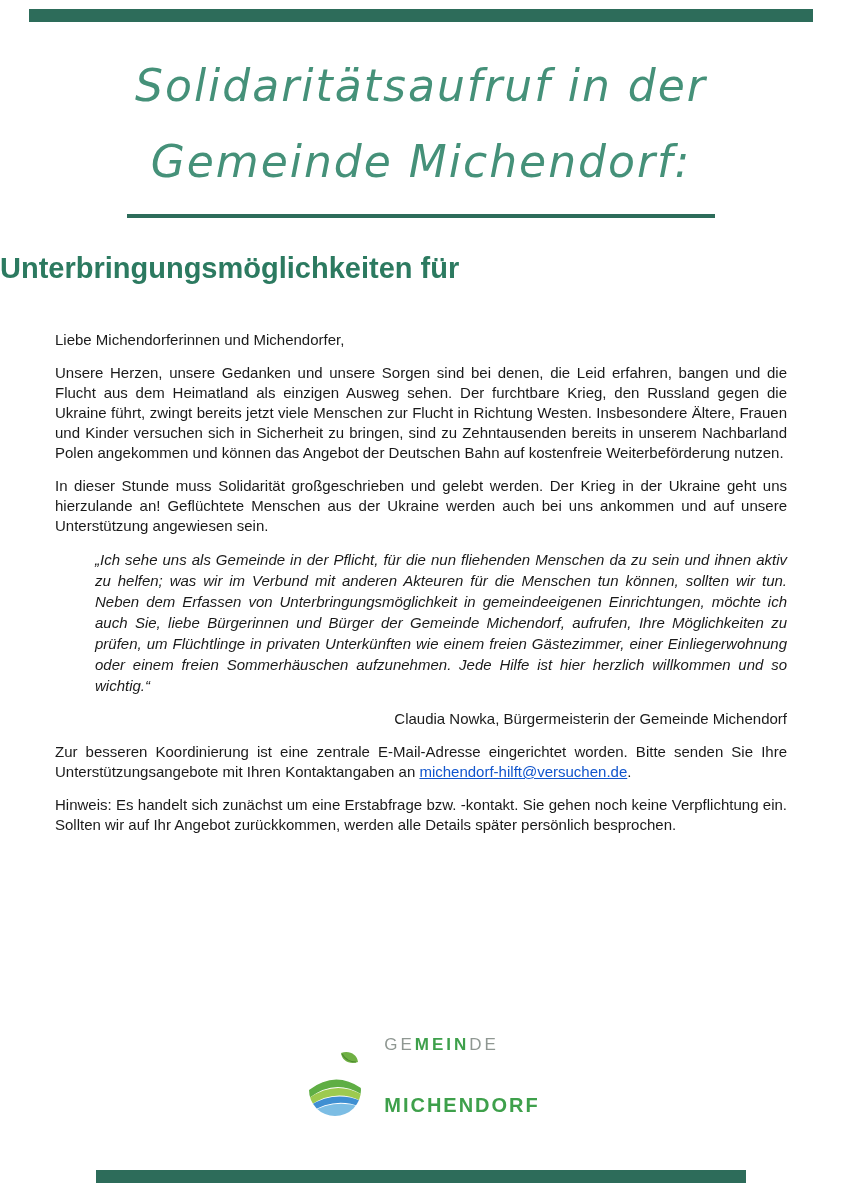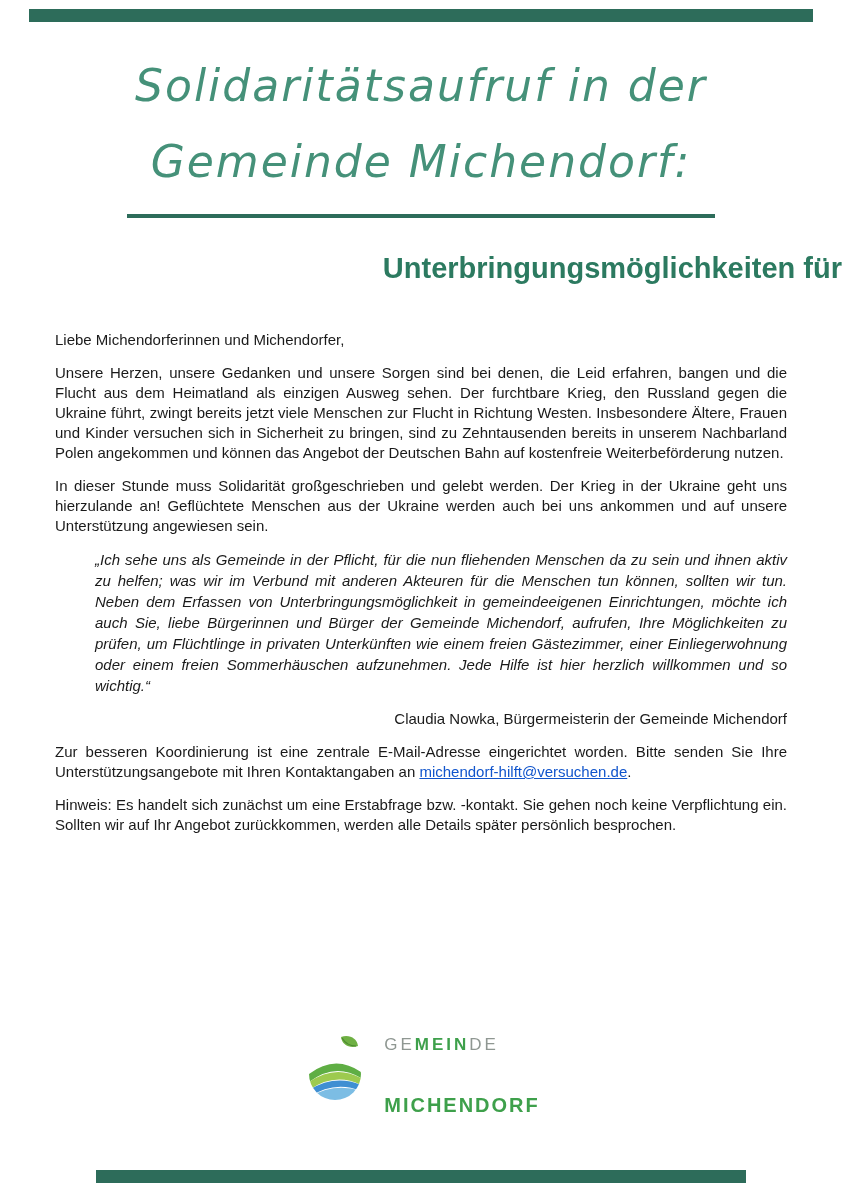--- a/index.html
+++ b/index.html
@@ -38,21 +38,21 @@
   }
   .script-title .line { display: block; }
   .title-rule {
     width: 588px;
     height: 4px;
     background: #2d6c5a;
     margin: 14px auto 0 auto;
   }
   .subtitle {
     margin: 26px 0 0 0;
-    text-align: right;
+    text-align: left;
     color: #2c7a60;
     font-family: "Liberation Sans", sans-serif;
     font-weight: bold;
     font-size: 29px;
     line-height: 48px;
   }
   .subtitle .line { display: block; }
   .content {
     margin: 38px 55px 0 55px;
     color: #1a1a1a;
@@ -76,21 +76,21 @@
     text-decoration: underline;
     cursor: pointer;
   }
   .logo {
     position: absolute;
     left: 0;
     right: 0;
     top: 1034px;
     display: flex;
     justify-content: center;
-    align-items: flex-start;
+    align-items: flex-end;
     gap: 14px;
   }
   .logo-icon { display: block; }
   .logo-text { text-align: left; }
   .logo-line1 {
     font-size: 17px;
     letter-spacing: 3px;
     font-weight: bold;
     line-height: 22px;
   }

